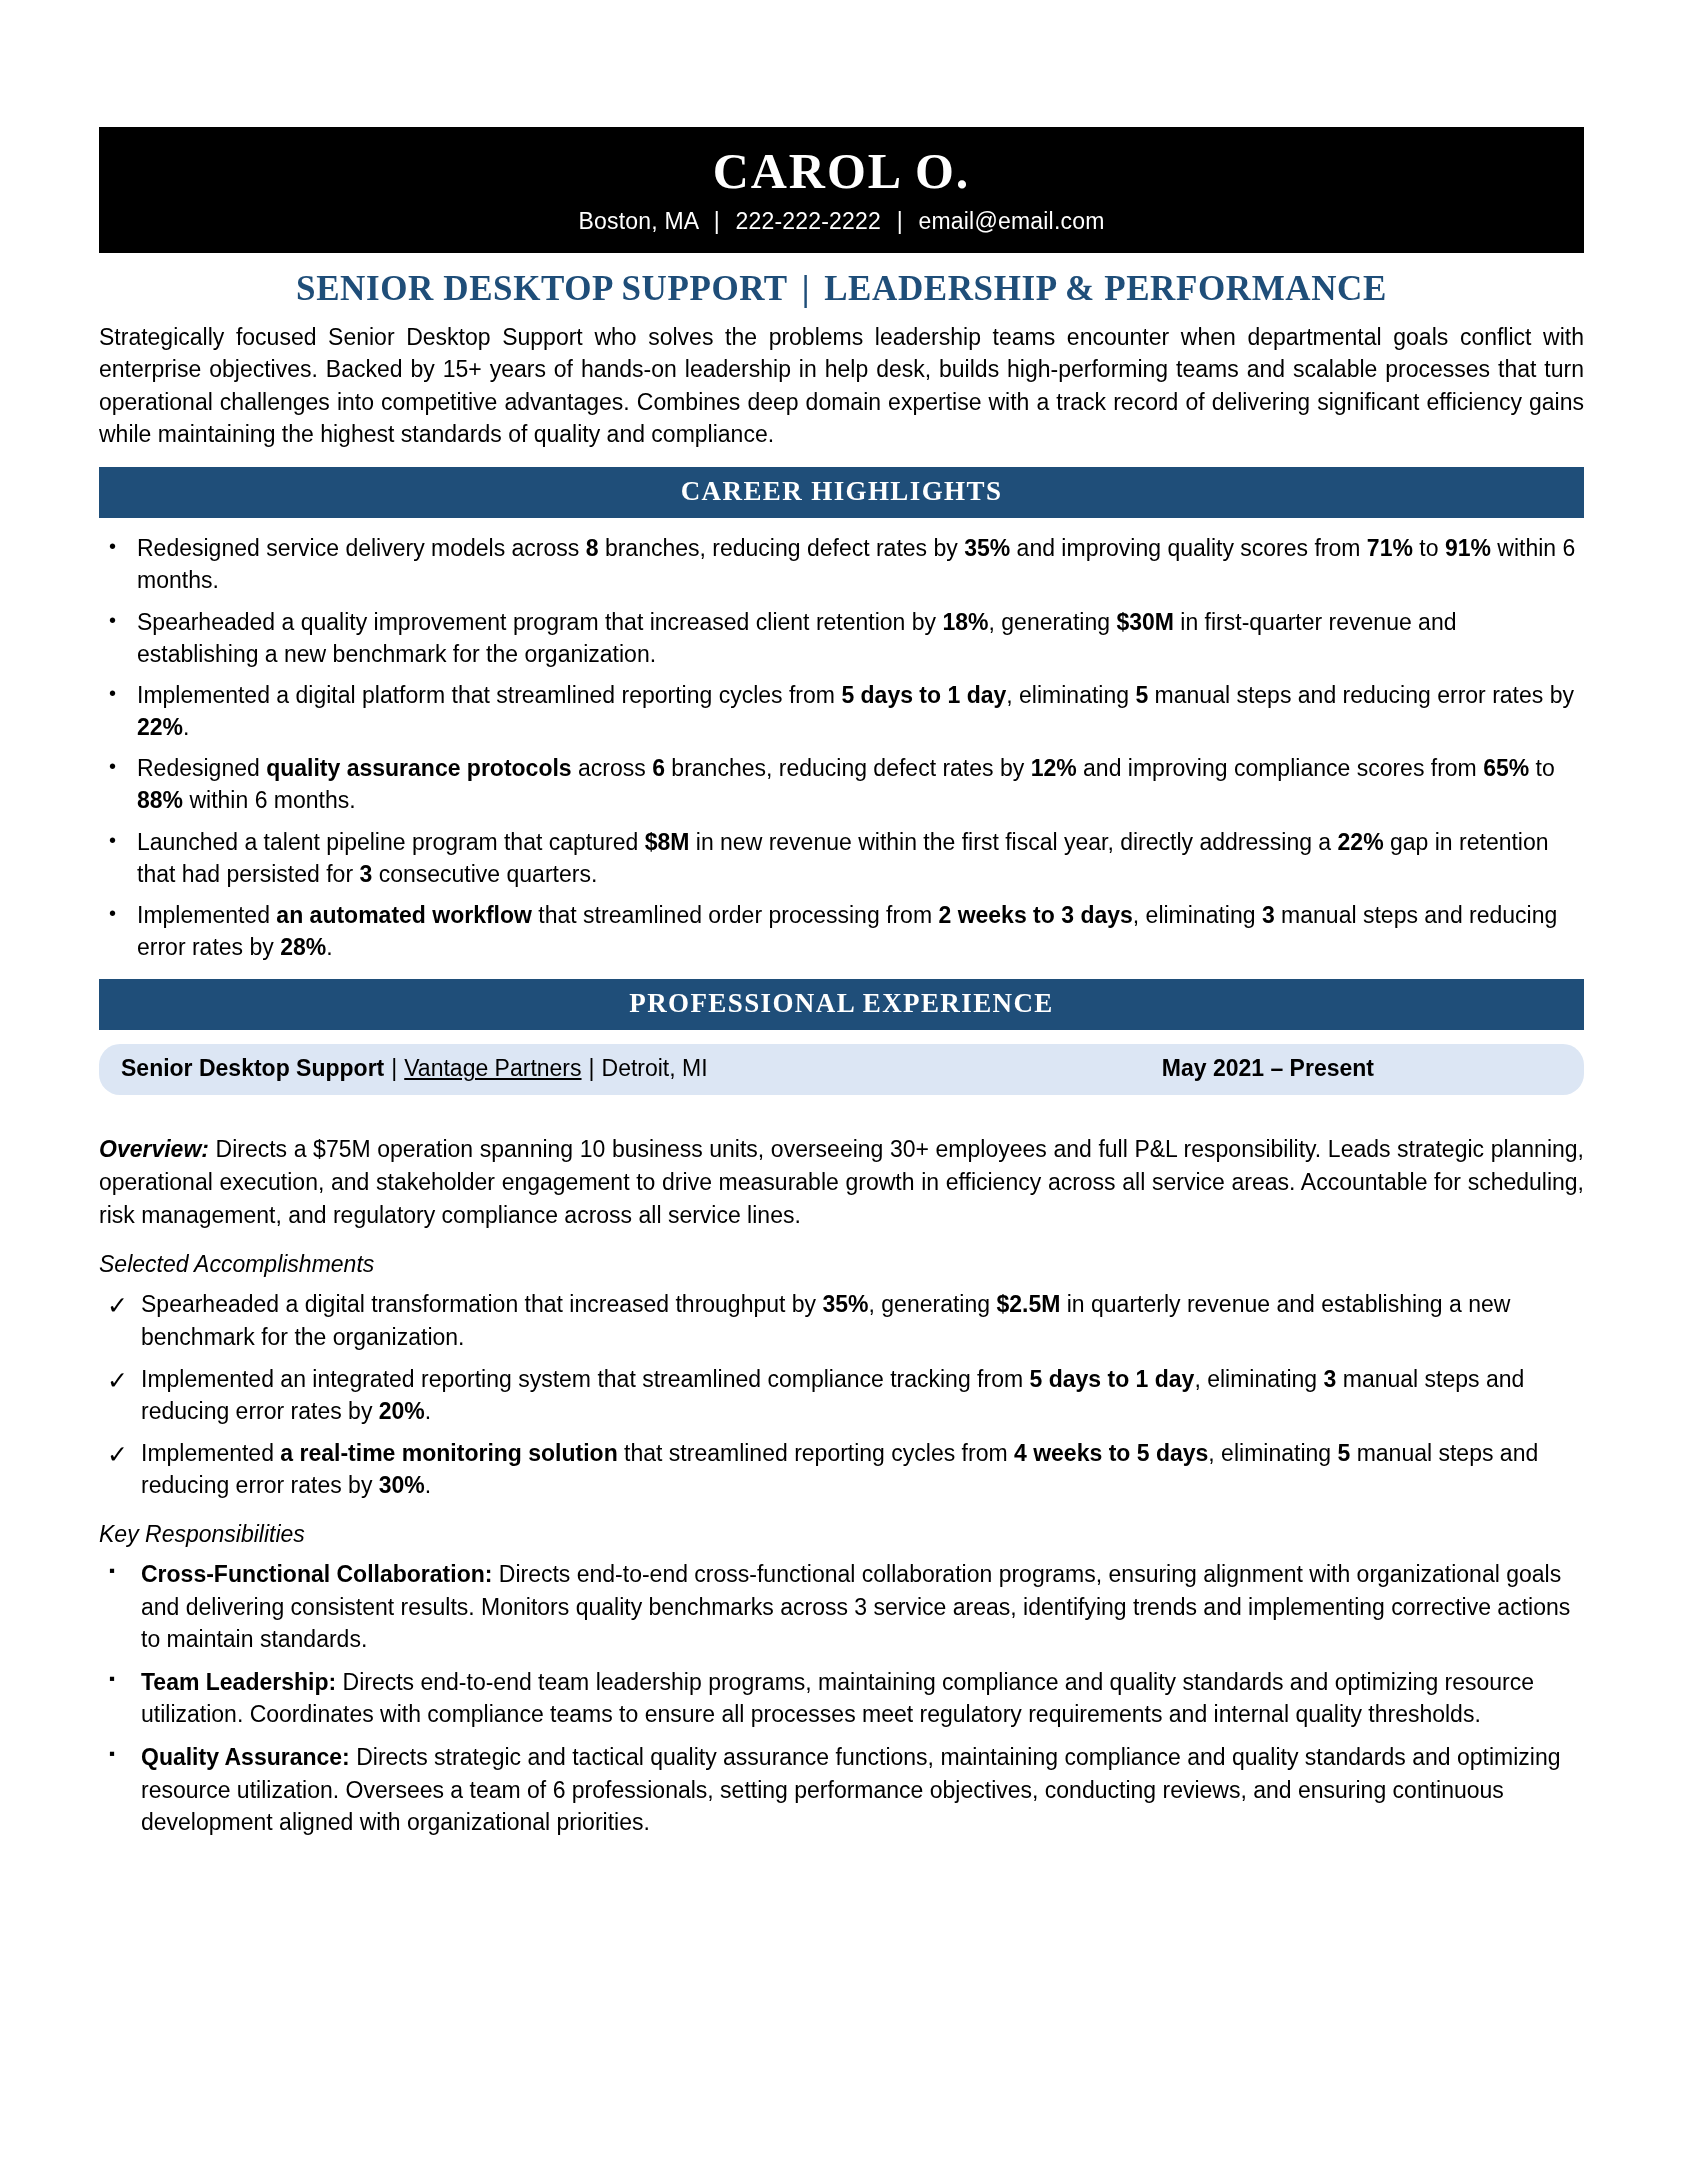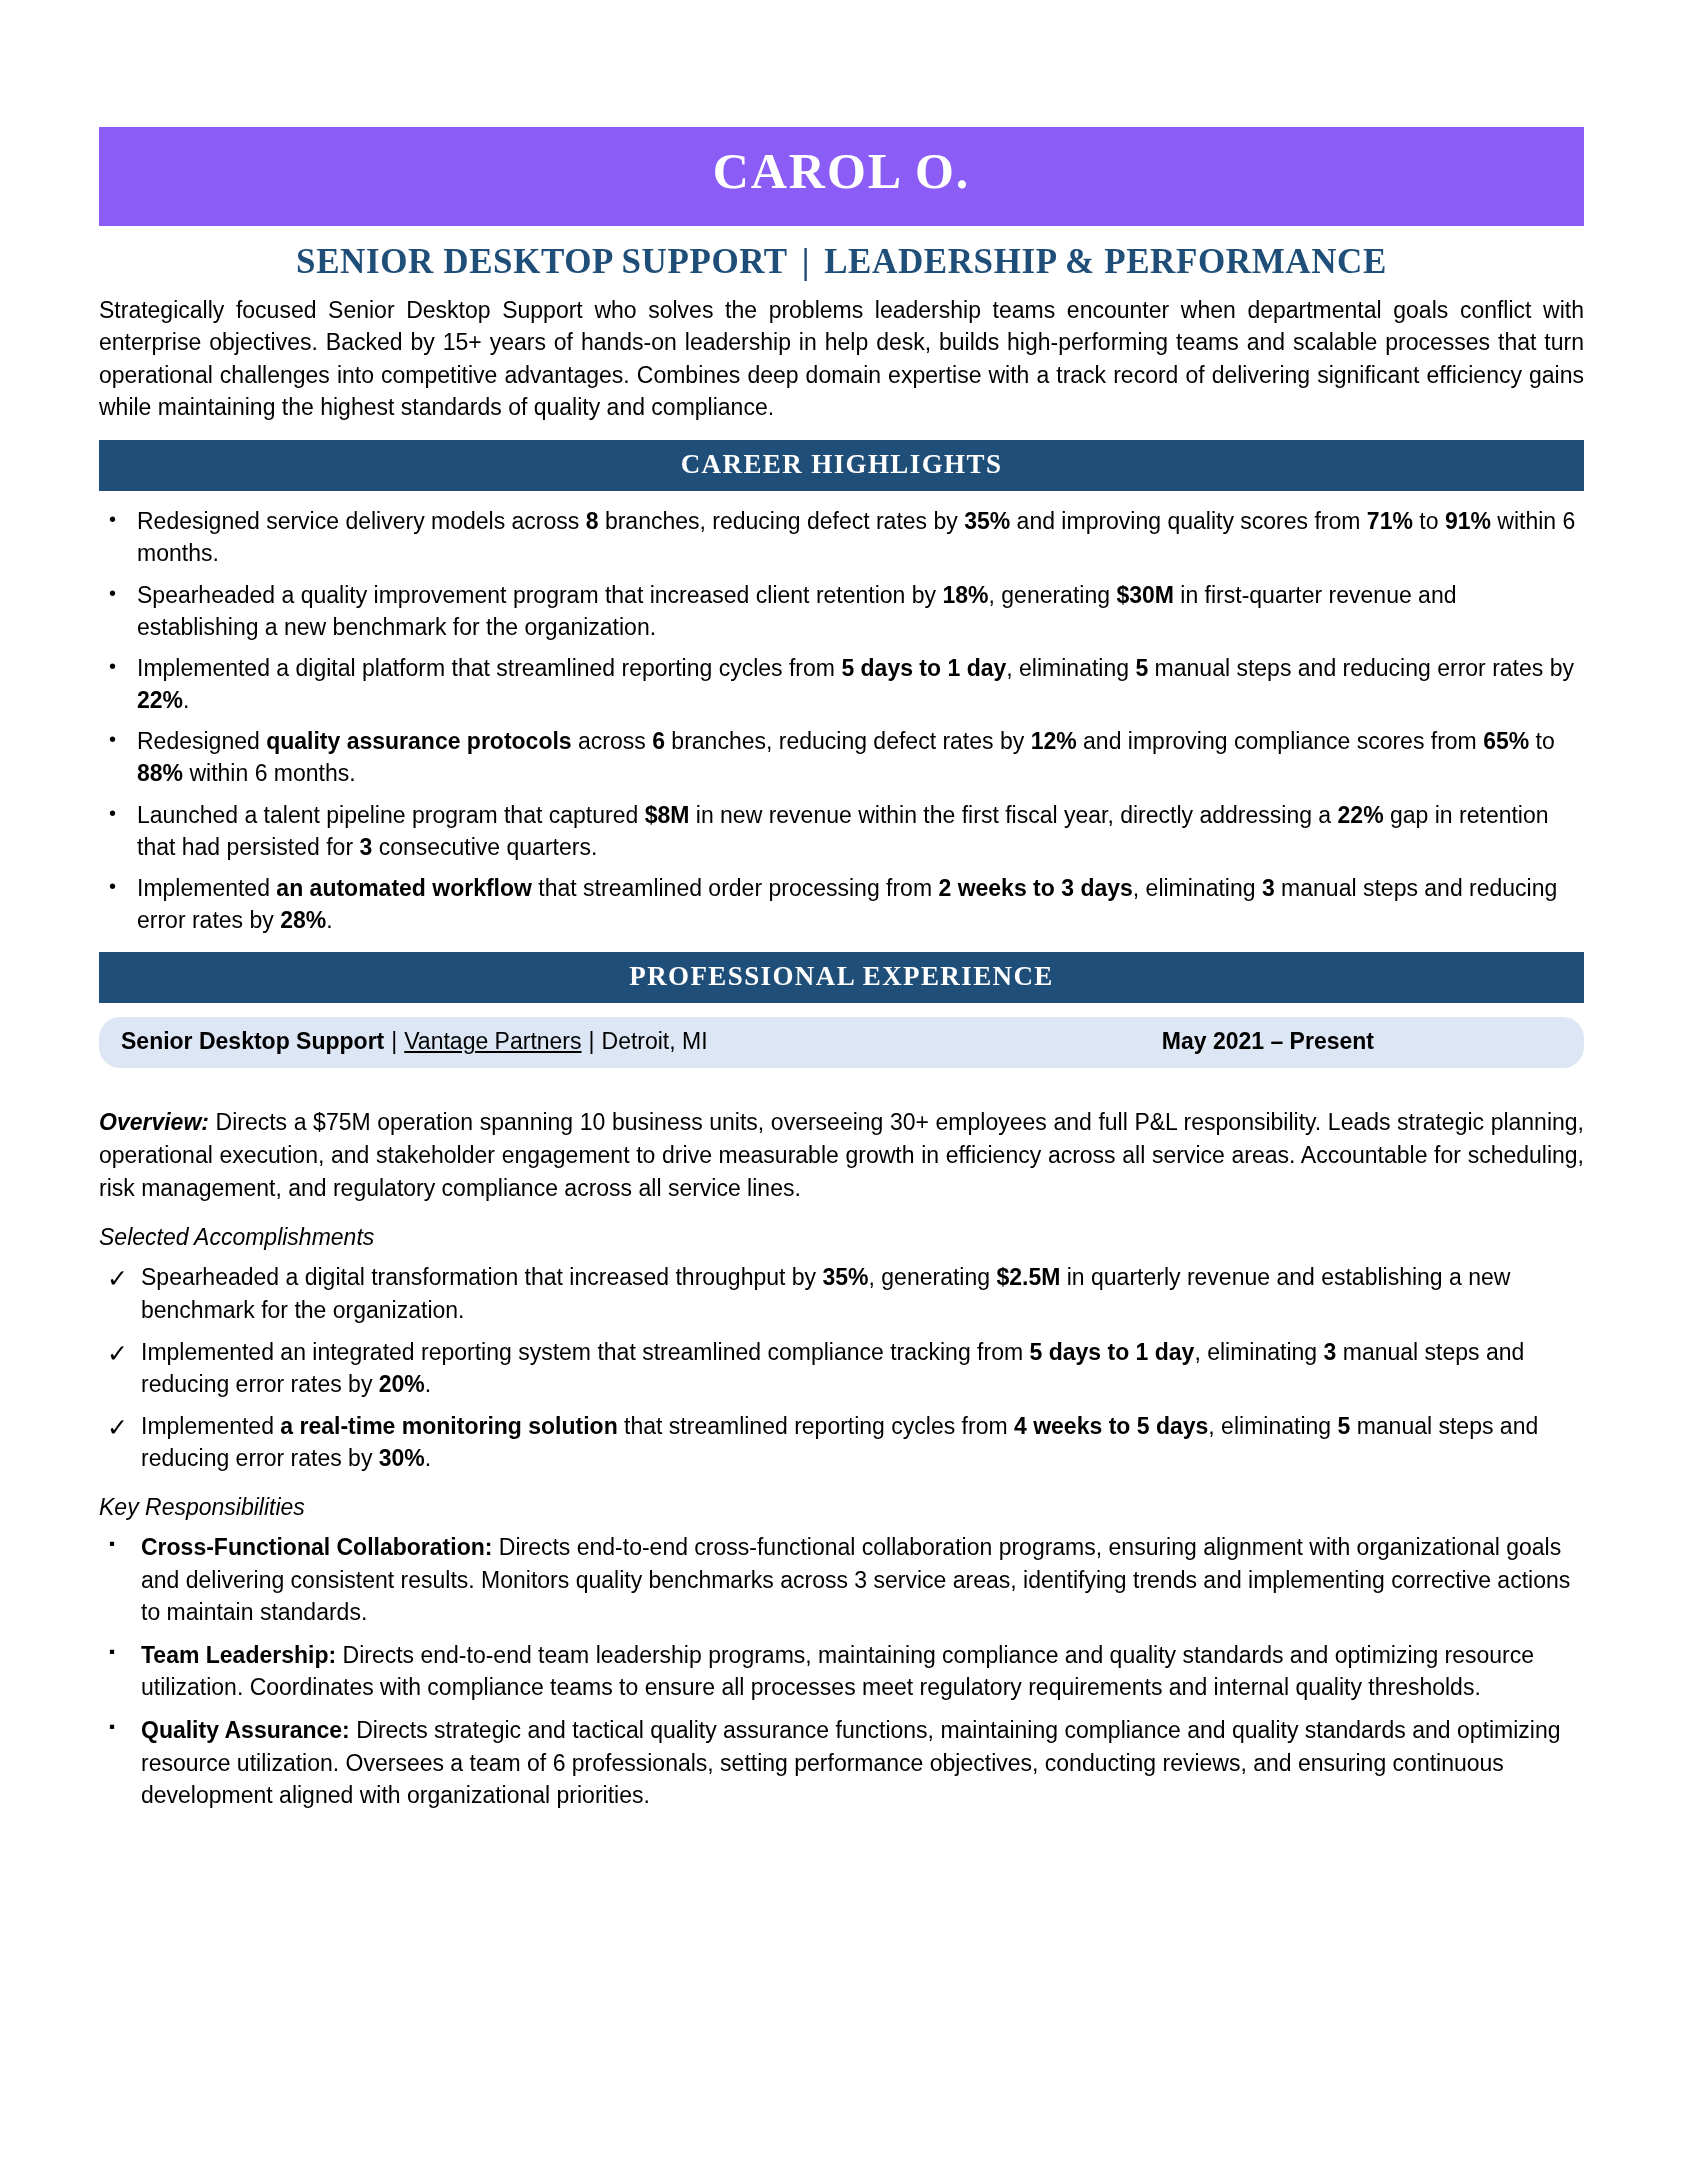--- a/index.html
+++ b/index.html
@@ -22,21 +22,21 @@
   }
   #content {
     position: absolute;
     left: 99px;
     top: 127px;
     width: 1485px;
   }
 
   
   .name-band {
-    background: #8b5cf6;
+    background: #000000;
     color: #ffffff;
     padding: 16px 0 18px 0;
     text-align: center;
   }
   .name-band .fullname {
     font-family: "Liberation Serif", serif;
     font-weight: bold;
     font-size: 50px;
     letter-spacing: 2px;
     line-height: 1.05;
@@ -144,20 +144,27 @@
   }
 </style>
 </head>
 <body>
 
 <div id="page">
   <div id="content">
 
     <div class="name-band">
       <div class="fullname">CAROL O.</div>
+      <div class="contact">
+        <span>Boston, MA</span>
+        <span class="sep">|</span>
+        <span>222-222-2222</span>
+        <span class="sep">|</span>
+        <span>email@email.com</span>
+      </div>
     </div>
 
     <div class="headline">
       <span>SENIOR DESKTOP SUPPORT</span><span class="pipe">|</span><span>LEADERSHIP &amp; PERFORMANCE</span>
     </div>
 
     <p class="summary">Strategically focused Senior Desktop Support who solves the problems leadership teams encounter when departmental goals conflict with enterprise objectives. Backed by 15+ years of hands-on leadership in help desk, builds high-performing teams and scalable processes that turn operational challenges into competitive advantages. Combines deep domain expertise with a track record of delivering significant efficiency gains while maintaining the highest standards of quality and compliance.</p>
 
     <div class="section-bar">CAREER HIGHLIGHTS</div>
     <ul class="blist dotted" id="highlights-list">

